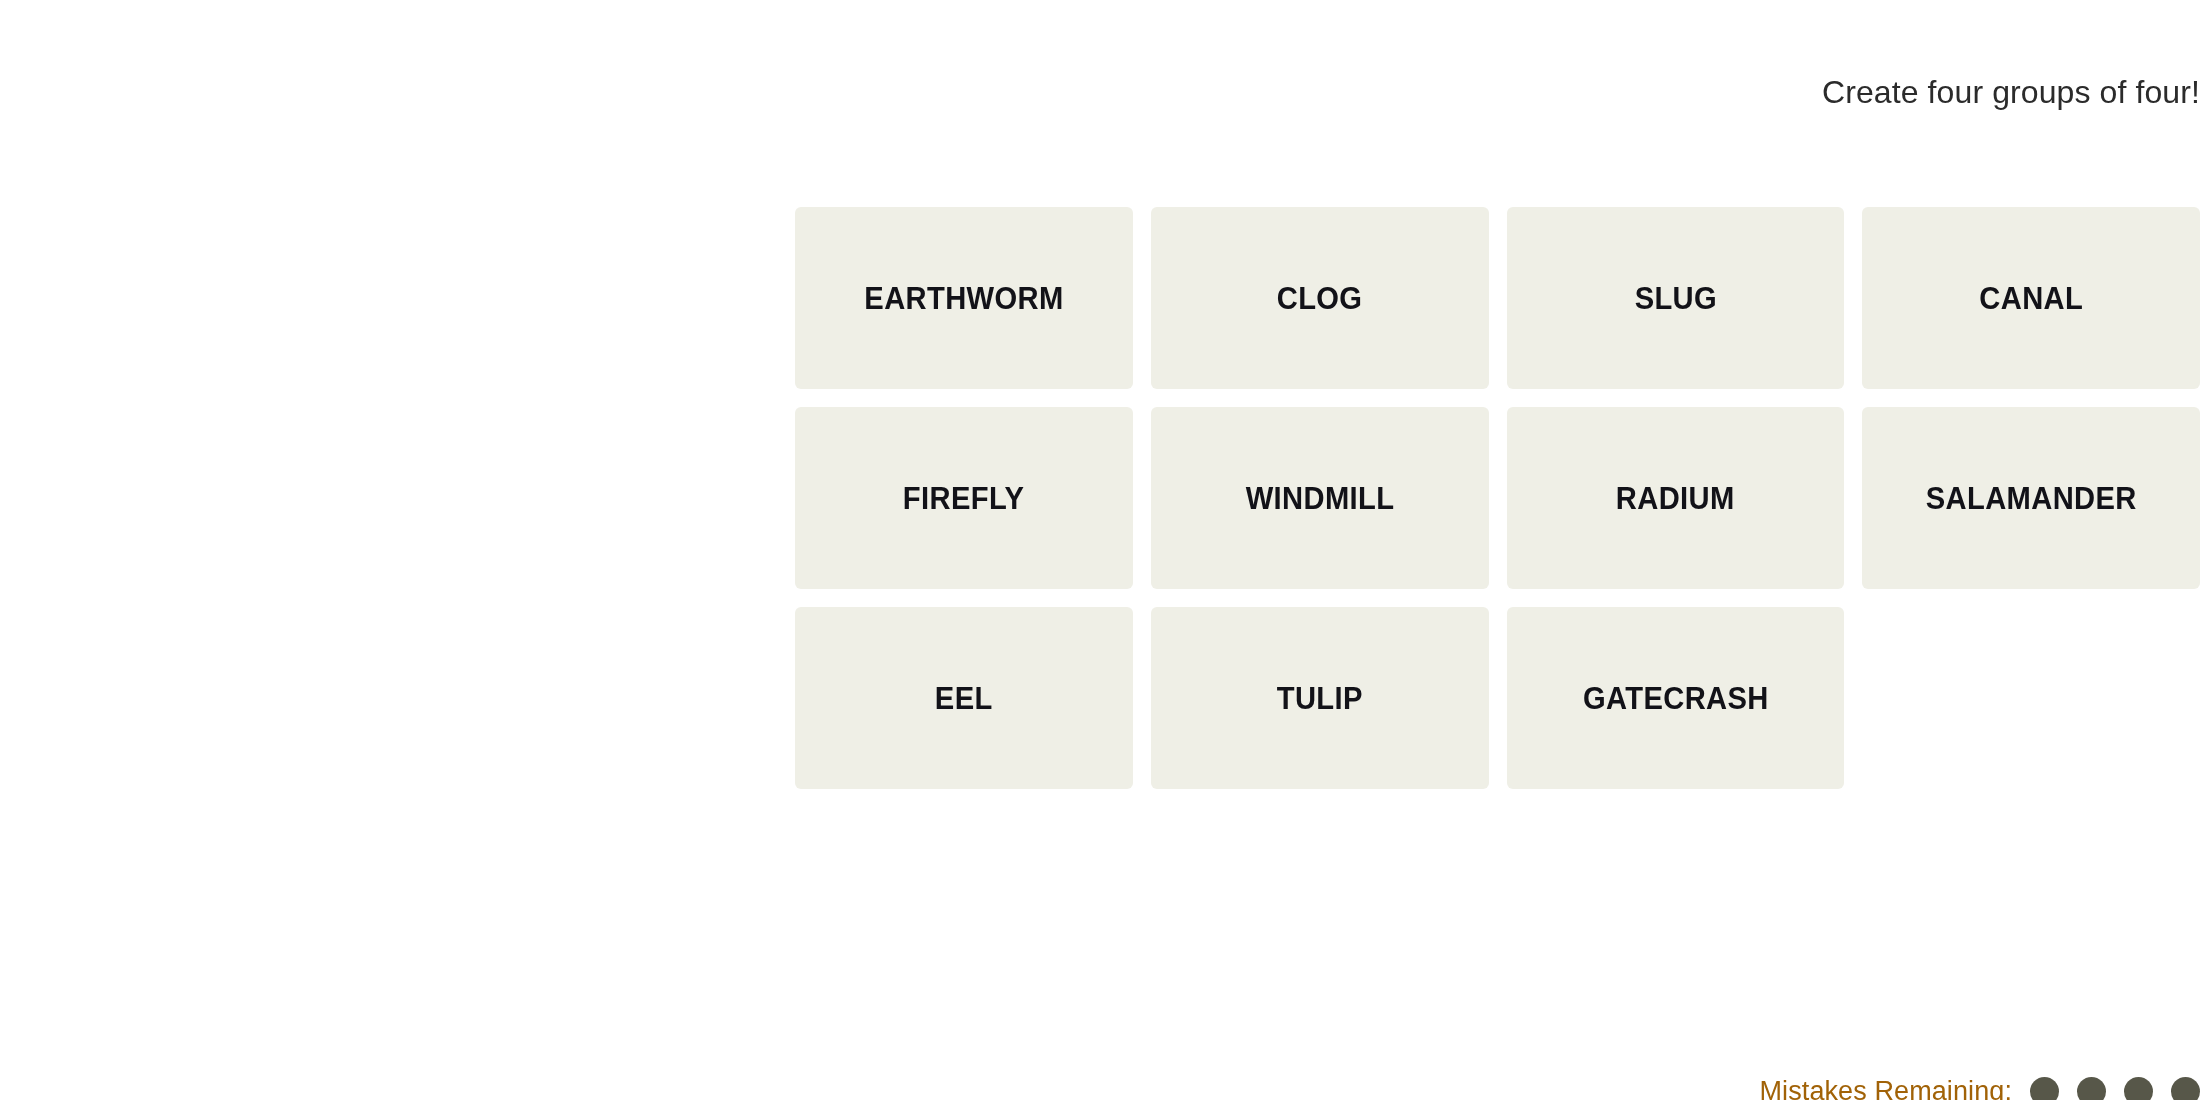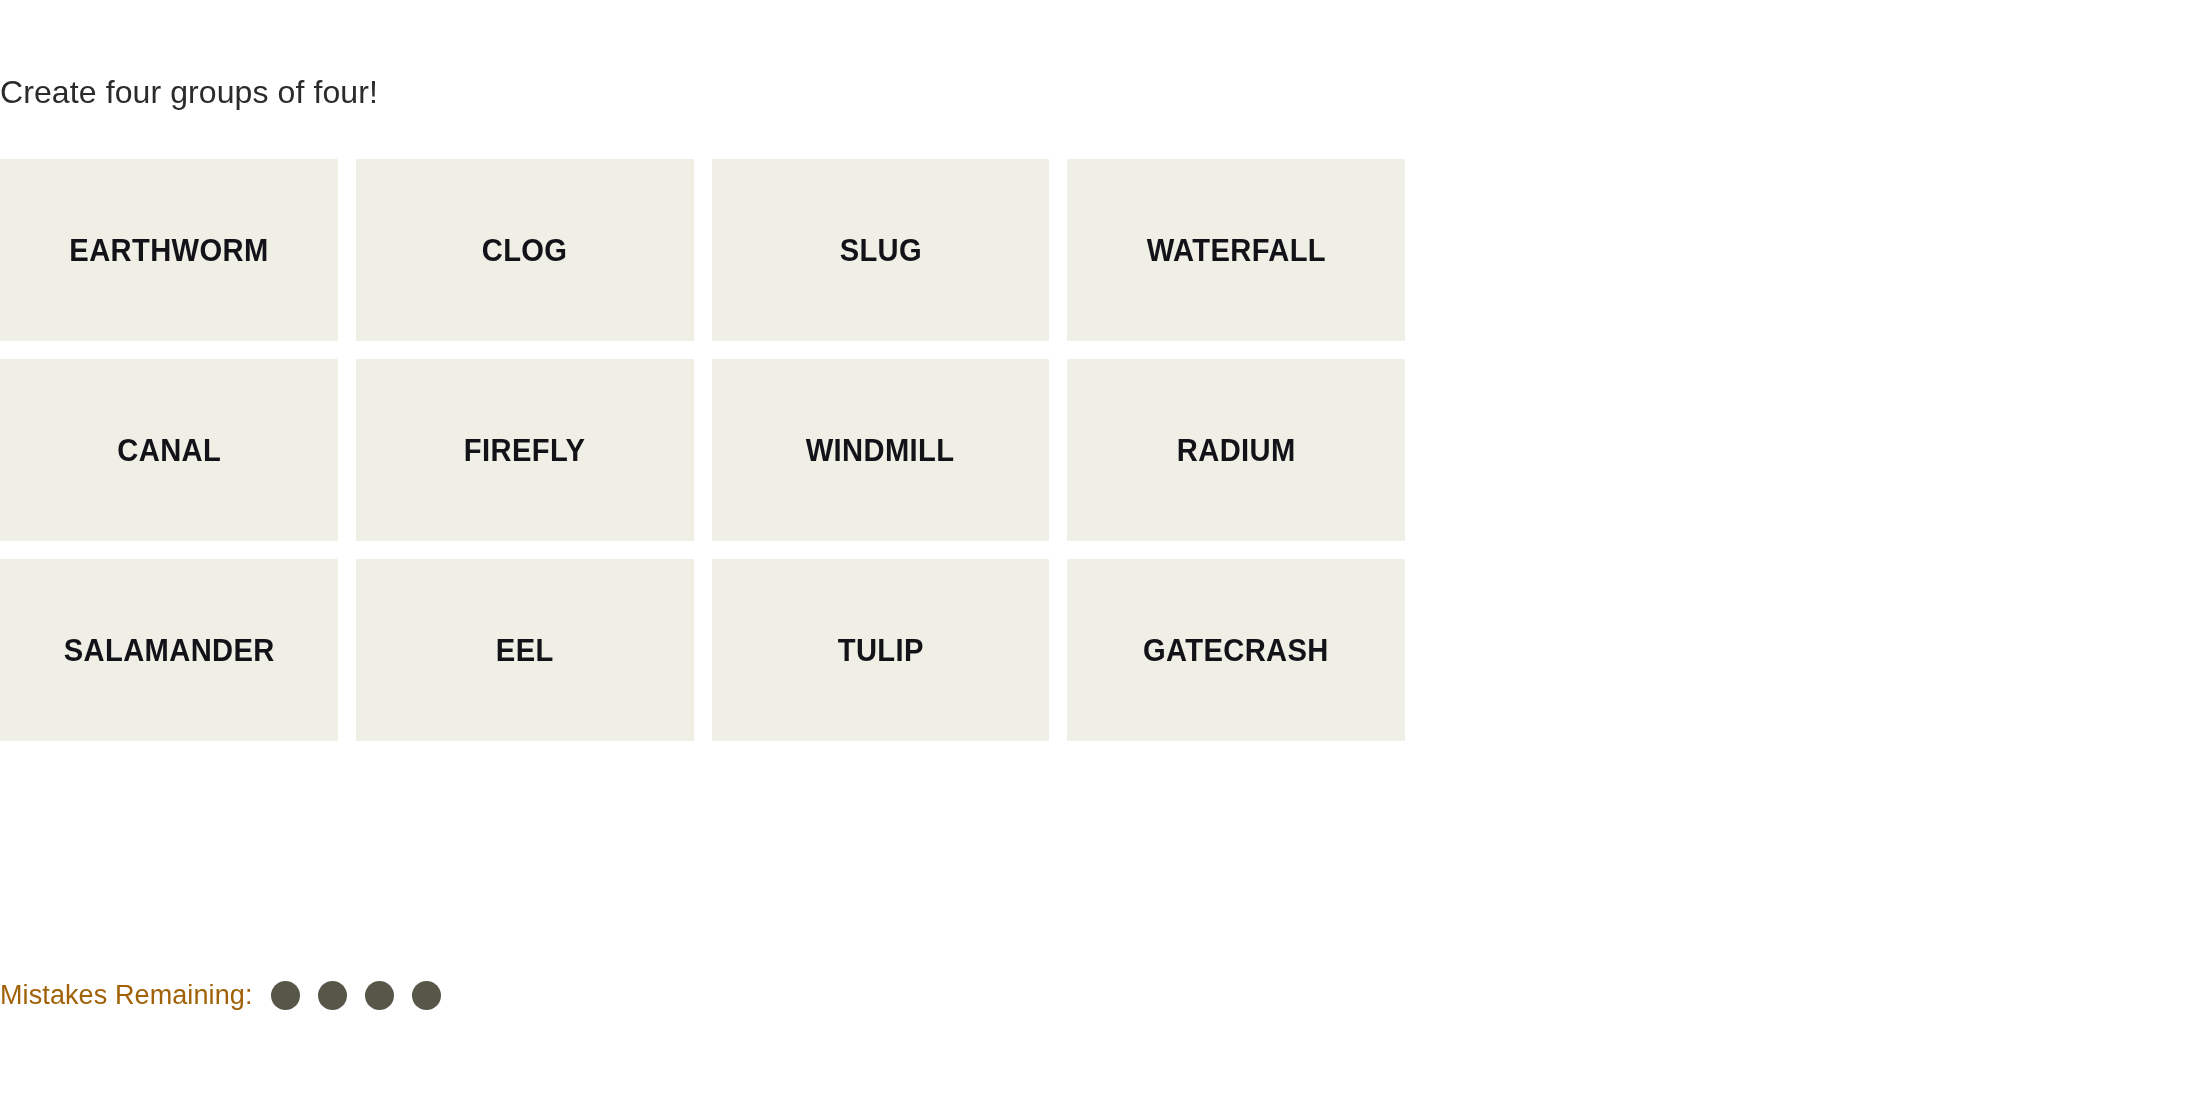--- a/index.html
+++ b/index.html
@@ -11,23 +11,24 @@
     background: #ffffff;
     font-family: "Liberation Sans", "DejaVu Sans", sans-serif;
     overflow: hidden;
   }
 
   .game {
     width: 2200px;
     height: 1100px;
     display: flex;
     flex-direction: column;
-    align-items: flex-start;
+    align-items: flex-end;
     background: #ffffff;
     padding-top: 76px;
+    gap: 48px;
   }
 
   .game-title {
     font-size: 32px;
     font-weight: 400;
     color: #2b2b2b;
     letter-spacing: 0.1px;
     line-height: 1;
     text-align: center;
     margin-bottom: 0;
@@ -37,21 +38,21 @@
     margin-top: 51px;
     width: 1405px;
     display: grid;
     grid-template-columns: repeat(4, 1fr);
     grid-template-rows: repeat(4, 182px);
     gap: 18px 18px;
   }
 
   .tile {
     background: #efefe6;
-    border-radius: 1px;
+    border-radius: 6px;
     display: flex;
     align-items: center;
     justify-content: center;
     cursor: pointer;
     user-select: none;
     border: none;
     padding: 0 10px;
   }
 
   .tile-label {
@@ -106,23 +107,20 @@
   <div class="board">
     <button class="tile">
       <span class="tile-label">EARTHWORM</span>
     </button>
     <button class="tile">
       <span class="tile-label">CLOG</span>
     </button>
     <button class="tile">
       <span class="tile-label">SLUG</span>
     </button>
-    <button class="tile">
-      <span class="tile-label">WATERFALL</span>
-    </button>
 
     <button class="tile">
       <span class="tile-label">CANAL</span>
     </button>
     <button class="tile">
       <span class="tile-label">FIREFLY</span>
     </button>
 
     <button class="tile">
       <span class="tile-label">WINDMILL</span>

